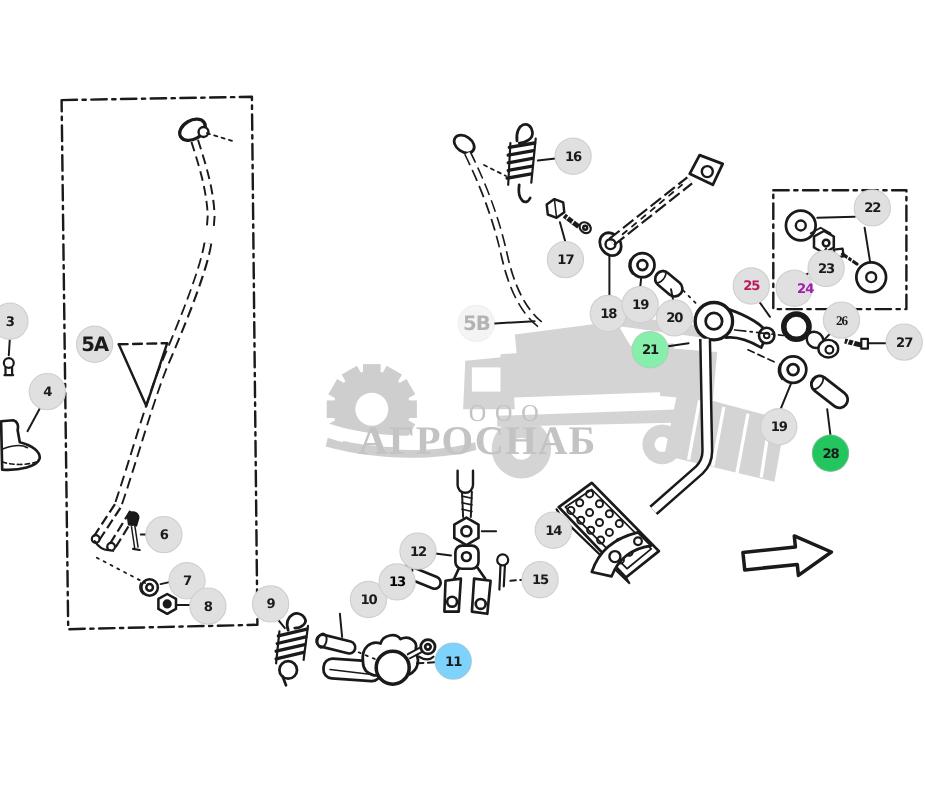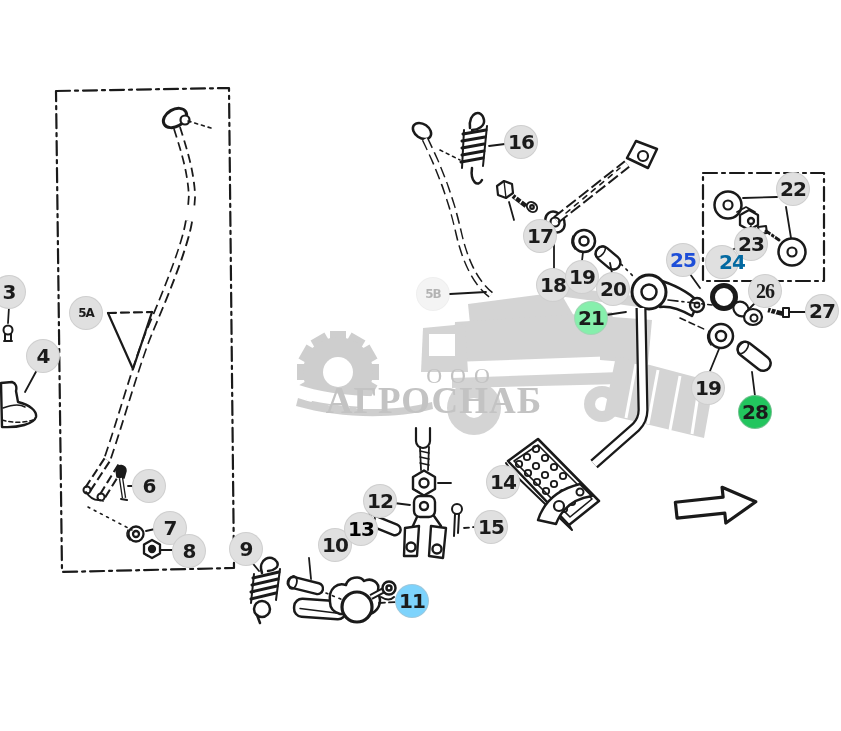--- a/index.html
+++ b/index.html
@@ -3,23 +3,23 @@
 <meta charset="utf-8">
 <style>
   html,body{margin:0;padding:0;background:#fff;}
   .stage{position:relative;width:841px;height:731px;background:#ffffff;overflow:hidden;
          font-family:"DejaVu Sans",sans-serif;}
   .art{position:absolute;left:0;top:0;}
   .callout-layer{position:absolute;left:0;top:0;width:100%;height:100%;pointer-events:none;}
   .callout{position:absolute;width:34px;height:34px;border-radius:50%;
            background:rgba(224,224,224,0.93);border:1px solid rgba(190,190,190,0.5);
            display:flex;align-items:center;justify-content:center;
-           font-weight:bold;font-size:20px;letter-spacing:-1px;color:#1b1b1b;
+           font-weight:bold;font-size:12px;letter-spacing:-1px;color:#1b1b1b;
            font-family:"DejaVu Sans",sans-serif;box-sizing:border-box;}
-  .callout.small-text{font-size:12px;}
+  .callout.small-text{font-size:18px;}
   .callout.faded{opacity:0.33;}
   .wm-text{font-family:"Liberation Serif","DejaVu Serif",serif;}
 </style>
 </head>
 <body>
 
 <div class="stage">
 
 <svg class="art" width="841" height="731" viewBox="0 0 841 731">
 
@@ -363,28 +363,28 @@
       <div class="callout" style="left: 153px; top: 511px; background: rgb(224, 224, 224); color: rgb(27, 27, 27);">7</div>
       <div class="callout" style="left: 172px; top: 534px; background: rgb(224, 224, 224); color: rgb(27, 27, 27);">8</div>
       <div class="callout" style="left: 229px; top: 532px; background: rgb(224, 224, 224); color: rgb(27, 27, 27);">9</div>
       <div class="callout" style="left: 292px; top: 528px; background: rgb(224, 224, 224); color: rgb(27, 27, 27); margin-left: 26px;">10</div>
       <div class="callout" style="left: 395px; top: 584px; background: #7dd3fc; color: rgb(27, 27, 27);">11</div>
       <div class="callout" style="left: 363px; top: 484px; background: rgb(224, 224, 224); color: rgb(27, 27, 27);">12</div>
       <div class="callout" style="left: 344px; top: 512px; background: rgb(224, 224, 224); color: #000000;">13</div>
       <div class="callout" style="left: 450px; top: 465px; background: rgb(224, 224, 224); color: rgb(27, 27, 27); margin-left: 36px;">14</div>
       <div class="callout" style="left: 474px; top: 510px; background: rgb(224, 224, 224); color: rgb(27, 27, 27);">15</div>
       <div class="callout" style="left: 504px; top: 125px; background: rgb(224, 224, 224); color: rgb(27, 27, 27);">16</div>
-      <div class="callout" style="left: 497px; top: 219px; background: rgb(224, 224, 224); color: rgb(27, 27, 27); margin-left: 26px;">17</div>
+      <div class="callout" style="left: 497px; top: 219px; background: rgb(224, 224, 224); color: rgb(27, 27, 27);">17</div>
       <div class="callout" style="left: 536px; top: 268px; background: rgb(224, 224, 224); color: rgb(27, 27, 27);">18</div>
       <div class="callout" style="left: 565px; top: 260px; background: rgb(224, 224, 224); color: rgb(27, 27, 27);">19</div>
       <div class="callout" style="left: 596px; top: 272px; background: rgb(224, 224, 224); color: rgb(27, 27, 27);">20</div>
       <div class="callout" style="left: 574px; top: 301px; background: #86efac; color: rgb(27, 27, 27);">21</div>
       <div class="callout" style="left: 776px; top: 172px; background: rgb(224, 224, 224); color: rgb(27, 27, 27);">22</div>
       <div class="callout" style="left: 734px; top: 227px; background: rgb(224, 224, 224); color: rgb(27, 27, 27);">23</div>
-      <div class="callout" style="left: 705px; top: 245px; background: rgb(224, 224, 224); color: #0369a1; padding-left: 20px;">24</div>
-      <div class="callout" style="left: 666px; top: 243px; background: rgb(224, 224, 224); color: #1d4ed8;">25</div>
+      <div class="callout" style="left: 705px; top: 245px; background: rgb(224, 224, 224); color: #a21caf; padding-left: 20px;">24</div>
+      <div class="callout" style="left: 666px; top: 243px; background: rgb(224, 224, 224); color: #be185d;">25</div>
       <div class="callout" style="left: 748px; top: 274px; background: rgb(224, 224, 224); color: rgb(27, 27, 27); font-family: Liberation Serif, serif;">26</div>
       <div class="callout" style="left: 805px; top: 294px; background: rgb(224, 224, 224); color: rgb(27, 27, 27);">27</div>
       <div class="callout" style="left: 691px; top: 371px; background: rgb(224, 224, 224); color: rgb(27, 27, 27);">19</div>
       <div class="callout" style="left: 738px; top: 395px; background: #22c55e; color: rgb(27, 27, 27);">28</div>
     </div>
 
 </div>
 
 </body></html>

